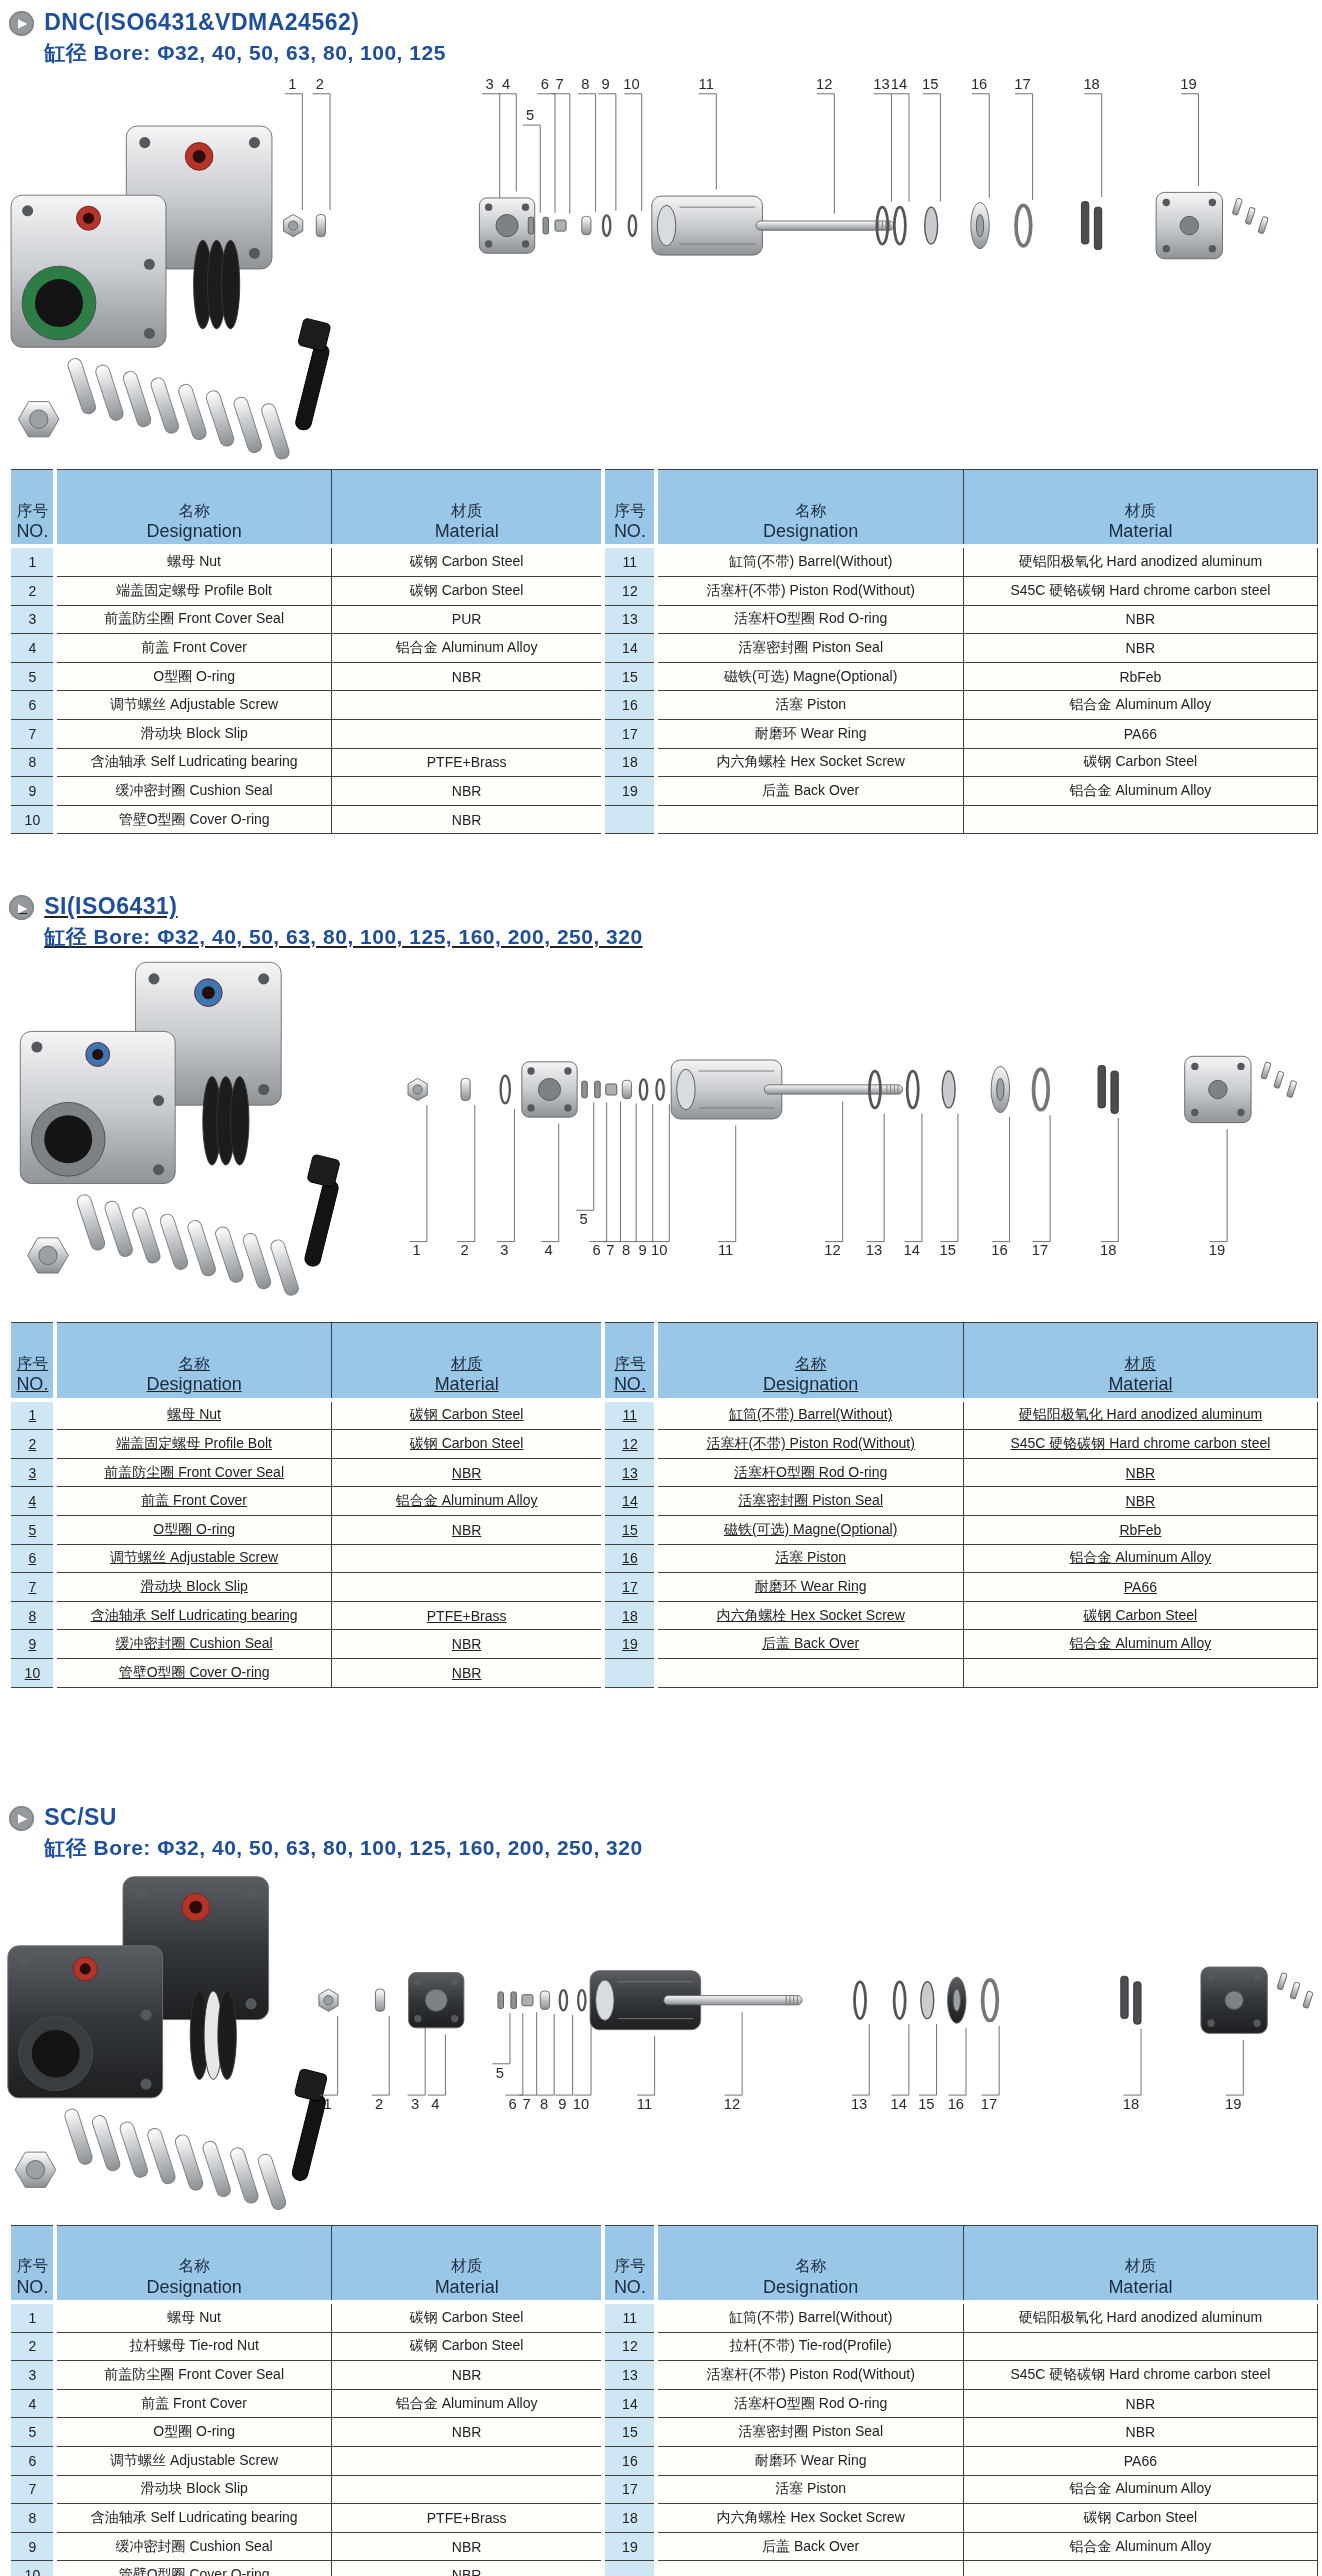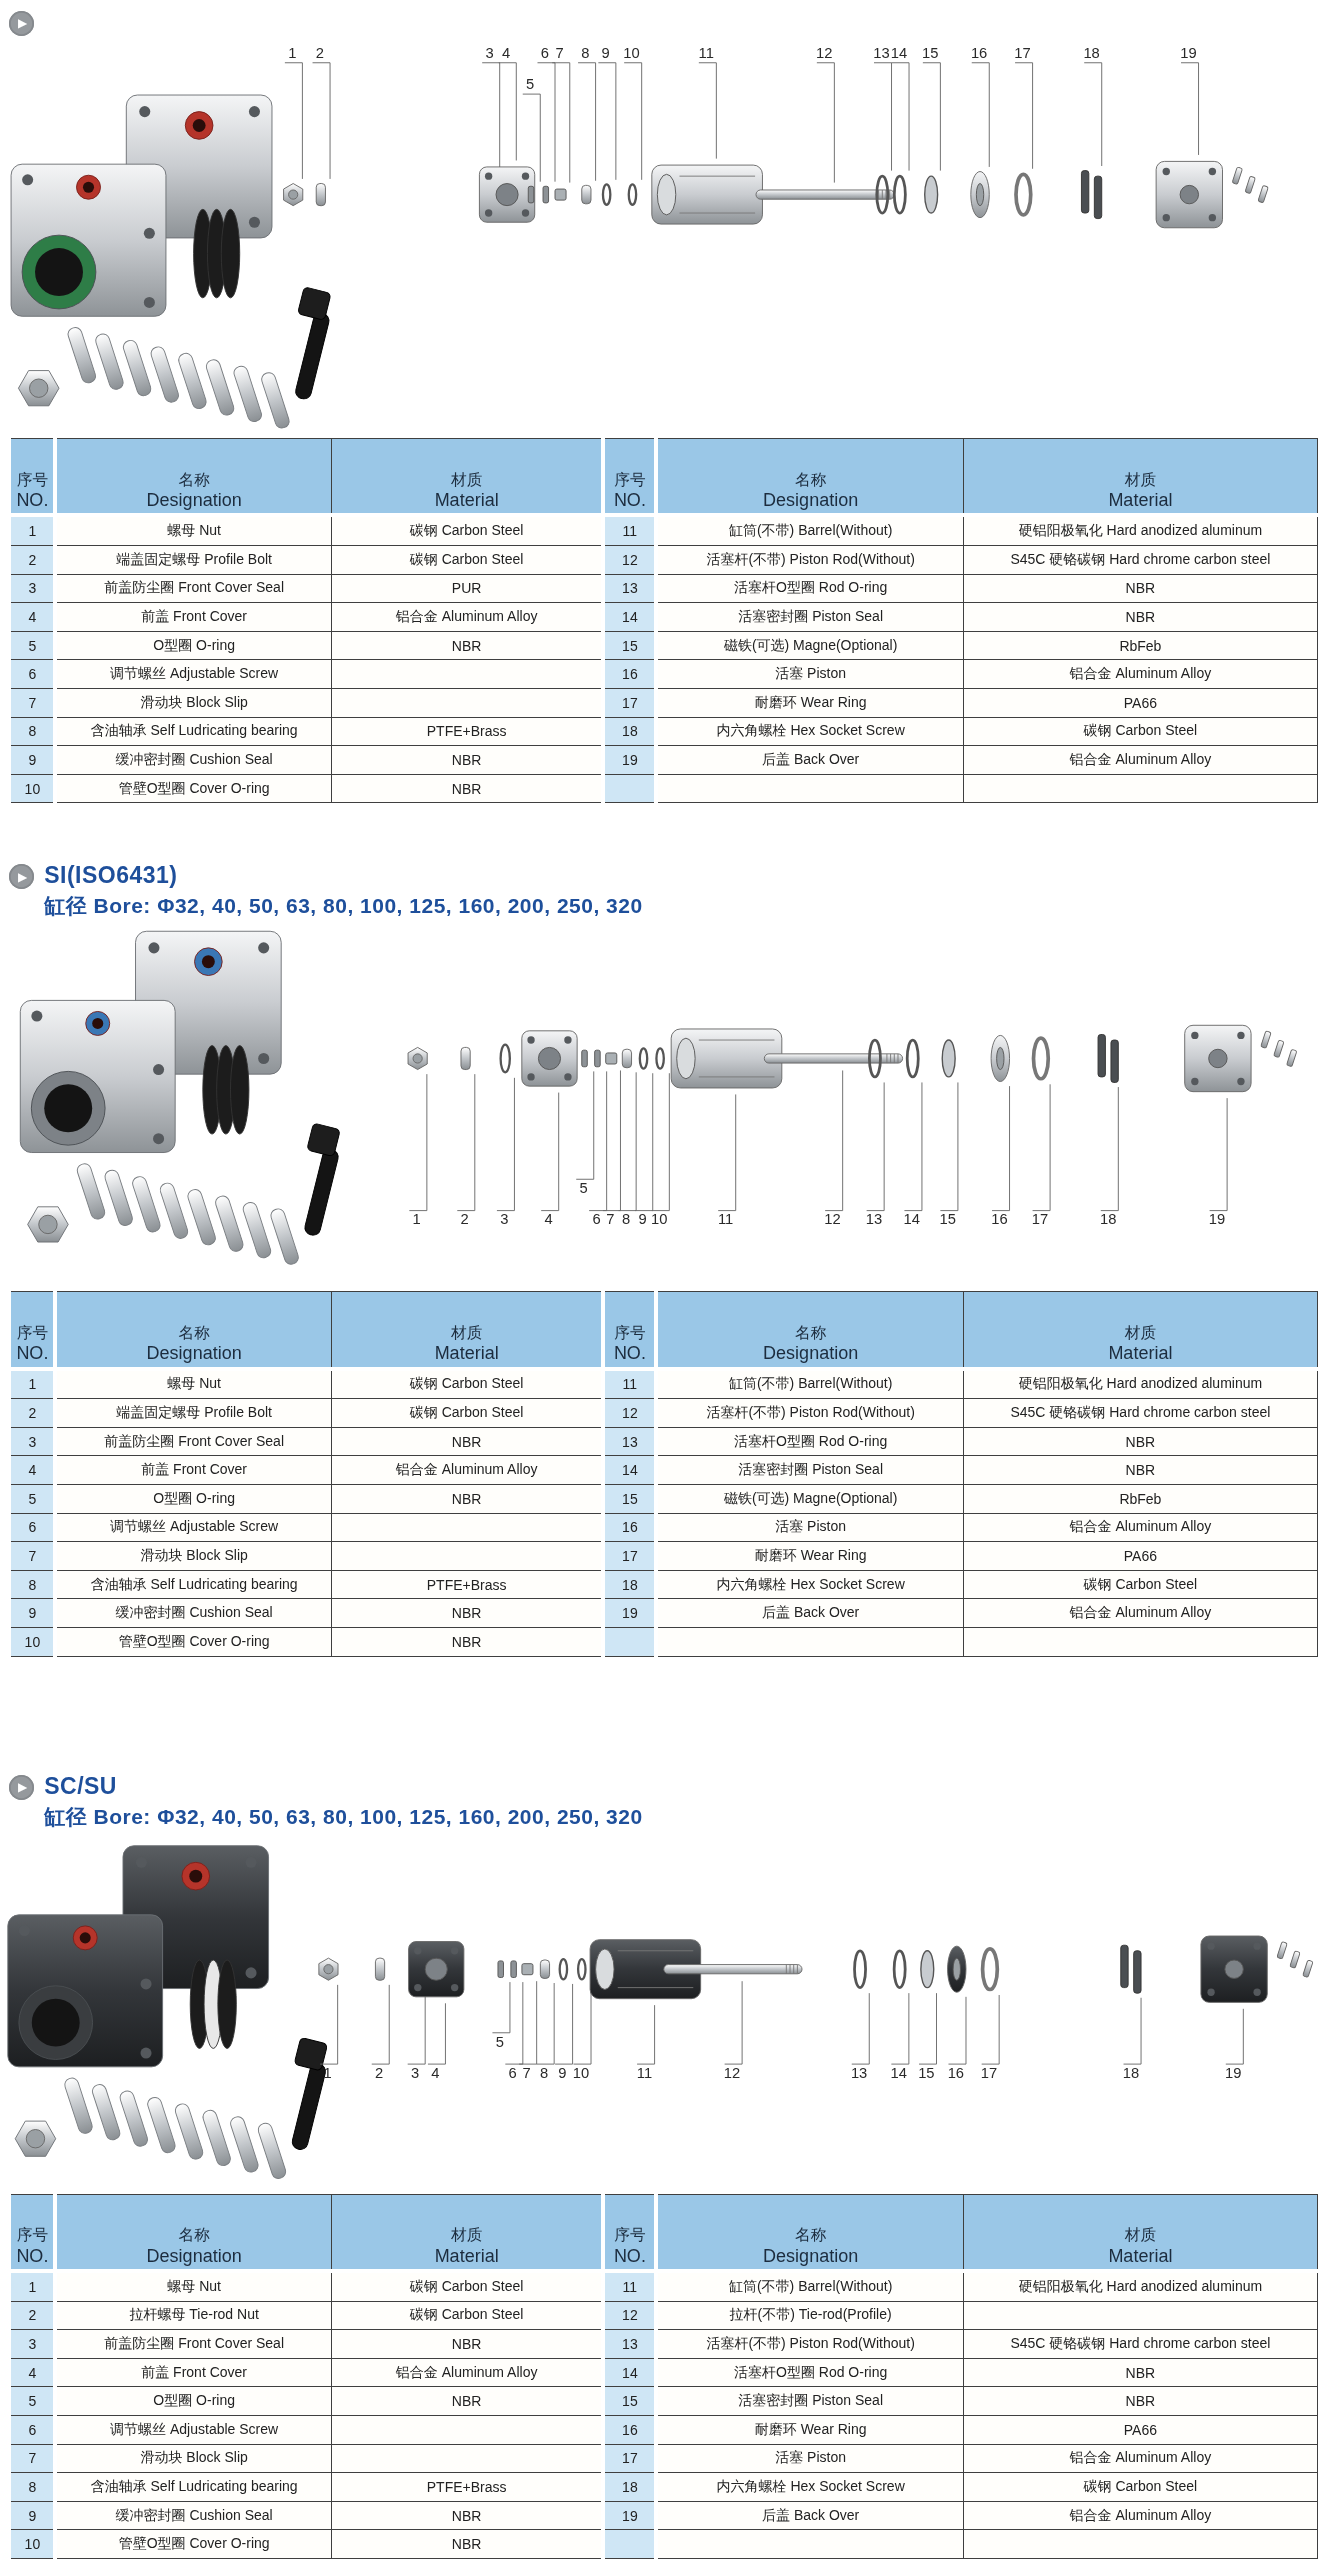--- a/index.html
+++ b/index.html
@@ -1,19 +1,19 @@
 <!DOCTYPE html>
 <html style="font-size:14.7px"><head>
 <meta charset="utf-8">
 <style>
   html,body{margin:0;padding:0;background:#ffffff;}
   body{width:1323px;font-family:"Liberation Sans","DejaVu Sans",sans-serif;color:#222;}
   #page{width:1323px;}
   .sec{position:relative;}
-  .sec:nth-child(2){margin-top:50px;}
+  .sec:nth-child(2){margin-top:50px;text-decoration:underline;}
   .sec:nth-child(3){margin-top:107px;}
   .sec-header{display:flex;align-items:flex-start;gap:10px;padding:9.2px 0 0 9.2px;}
   .play{width:25px;height:25px;border-radius:50%;background:#95999d;color:#fff;
         display:flex;align-items:center;justify-content:center;flex:0 0 auto;margin-top:1.8px;
         font-size:12px;box-shadow:inset 0 0 0 1.8px #85898d;}
   .play::after{content:"▶";transform:translateX(0.9px);}
   .t1{font-size:23px;font-weight:bold;color:#1e4f9b;letter-spacing:0.5px;}
   .t2{font-size:21px;font-weight:bold;color:#1e4f9b;margin-top:2.8px;letter-spacing:0.5px;}
   svg.diagram{display:block;width:1323px;}
   table.parts{border-collapse:collapse;table-layout:fixed;width:1308px;margin:0 7.4px;}
@@ -27,20 +27,24 @@
   table.parts td.no{background:#cfe6f5;}
   table.parts thead th{border-bottom:4.6px solid #fff;}
 </style>
 </head>
 <body>
 
 <div id="page">
   <section class="sec">
     <div class="sec-header">
       <span class="play"></span>
+      <div>
+        <div class="t1">DNC(ISO6431&amp;VDMA24562)</div>
+        <div class="t2">缸径 Bore: Φ32, 40, 50, 63, 80, 100, 125</div>
+      </div>
     </div>
     <svg class="diagram" viewBox="0 0 1435 436" height="402" width="1323">
         <defs>
           <linearGradient id="silver0" x1="0" y1="0" x2="0" y2="1">
             <stop offset="0" stop-color="#f4f5f6"></stop>
             <stop offset="0.5" stop-color="#c9ccd0"></stop>
             <stop offset="1" stop-color="#8e9397"></stop>
           </linearGradient>
           <linearGradient id="chrome0" x1="0" y1="0" x2="0" y2="1">
             <stop offset="0" stop-color="#ffffff"></stop>

